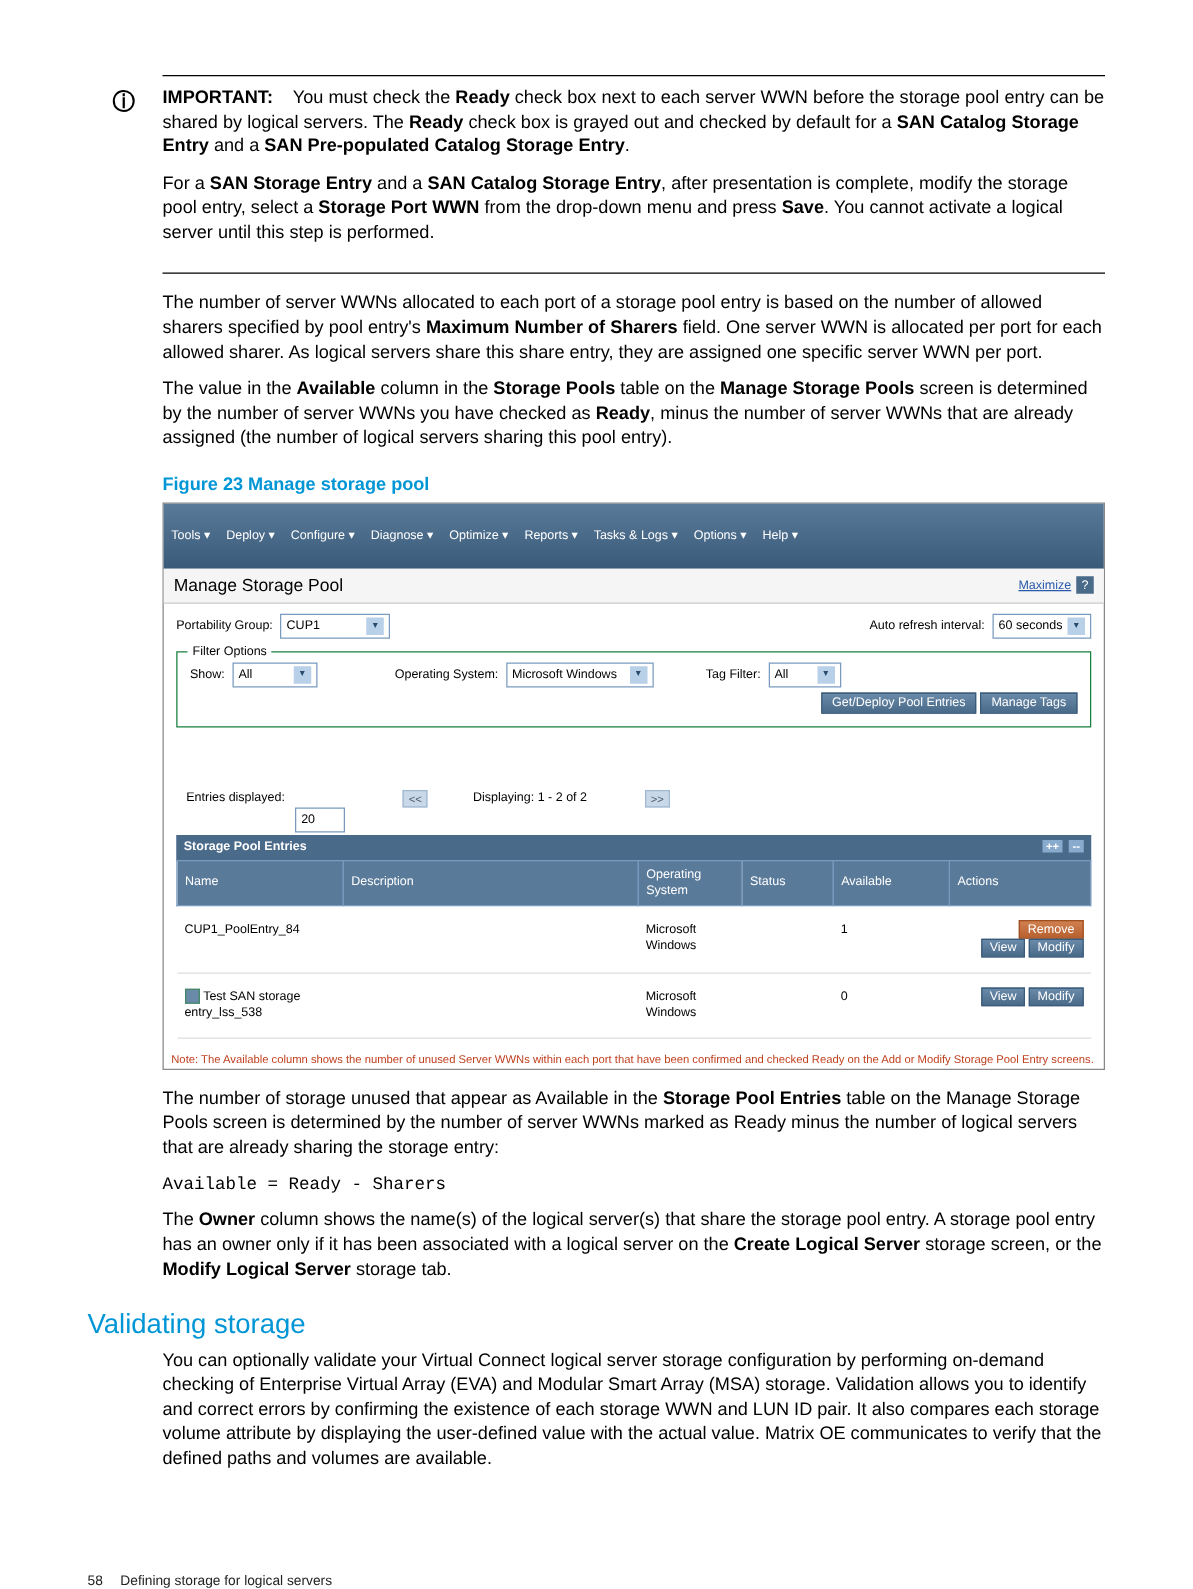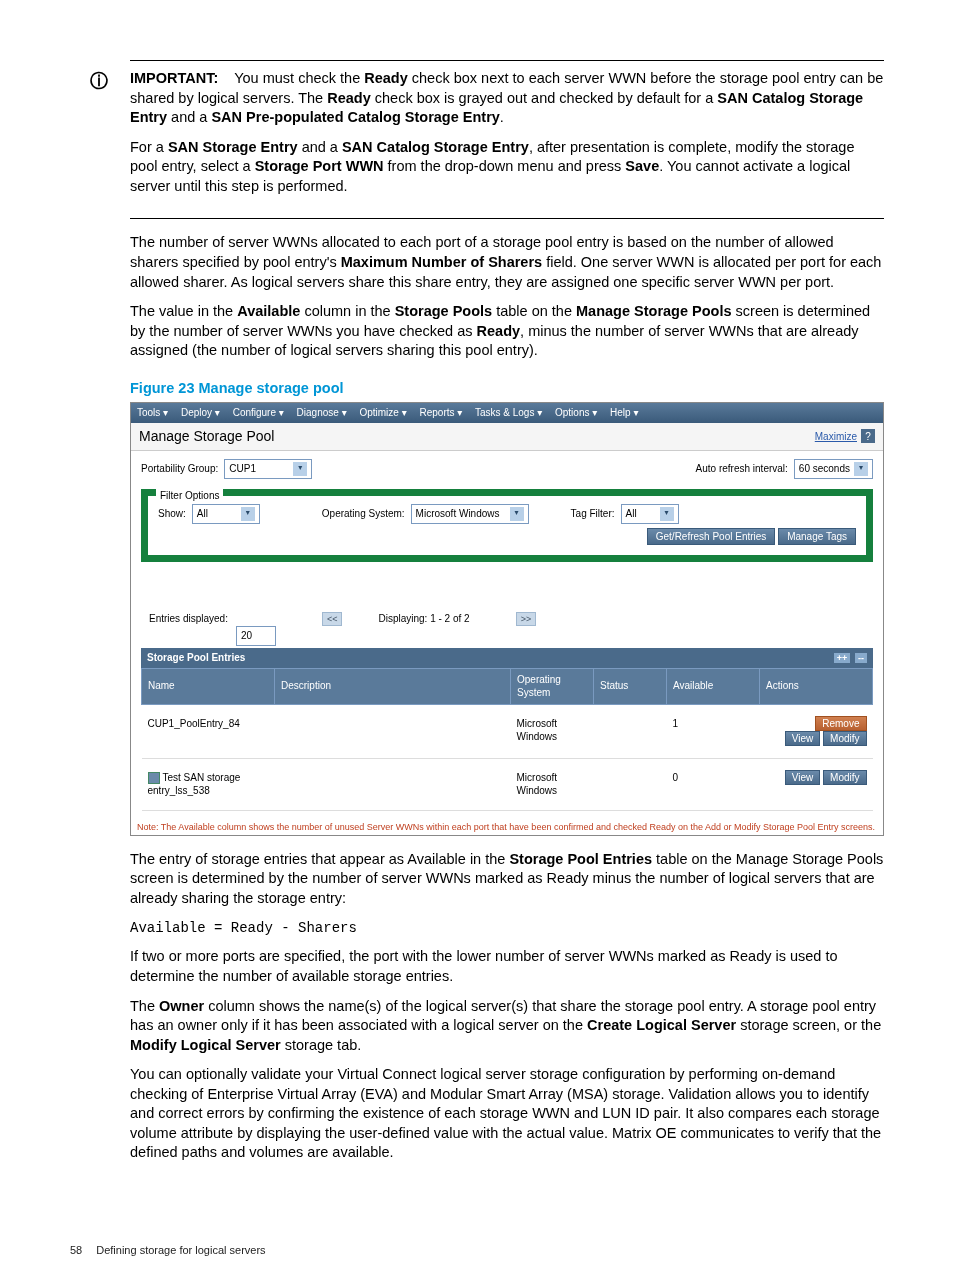--- a/index.html
+++ b/index.html
@@ -42,41 +42,41 @@
   .screenshot {
     border: 1px solid #888;
     margin: 0 0 14px 0;
     font-size: 10px;
     background: #fff;
   }
   .ss-menubar {
     background: #4a6a8a;
     background: linear-gradient(#5a7a9a,#3a5a7a);
     color: #fff;
-    padding: 3px 6px;
+    padding: 19px 6px;
     font-size: 10px;
   }
   .ss-menubar span { margin-right: 10px; }
   .ss-title {
     display:flex; justify-content:space-between; align-items:center;
     padding:4px 8px; font-size:14px; border-bottom:1px solid #ccc;
     background:#f5f5f5;
   }
   .ss-title-right { font-size:10px; display:flex; align-items:center; gap:4px;}
   .qmark { background:#4a6a8a; color:#fff; width:14px; height:14px; display:inline-flex; align-items:center; justify-content:center; font-size:10px;}
   .ss-body { padding:8px 10px; }
   .ss-row { display:flex; align-items:center; gap:6px; margin-bottom:10px; font-size:10px;}
   .ss-row .spacer { flex:1; }
   .ss-select, .ss-input {
     border:1px solid #7a9ac0; background:#fff; padding:1px 4px; font-size:10px;
     display:inline-flex; align-items:center; height:16px;
   }
   .ss-select .chev { background:#b8d0e8; color:#2a4a6a; width:14px; height:14px; display:inline-flex; align-items:center; justify-content:center; margin-left:4px; font-size:8px;}
   .fieldset {
-    border:7px solid #15803d; padding:8px 10px 12px 10px; position:relative; margin-bottom:30px;
+    border:1px solid #15803d; padding:8px 10px 12px 10px; position:relative; margin-bottom:30px;
   }
   .fieldset-legend {
     position:absolute; top:-7px; left:8px; background:#fff; padding:0 4px; font-size:10px;
   }
   .btn {
     background: linear-gradient(#6a8aaa,#4a6a8a);
     color:#fff; border:1px solid #3a5a7a; padding:2px 8px; font-size:10px; cursor:pointer;
   }
   .btn-small { padding:1px 6px; font-size:10px;}
   .btn-remove { background: linear-gradient(#d08050,#b86030); border-color:#a05020;}
@@ -178,21 +178,21 @@
           </span>
           <span style="width:30px;"></span>
           <span>Tag Filter:</span>
           <span class="ss-select">
             <span style="min-width:30px;">All</span>
             <span class="chev">▾</span>
           </span>
           <span class="spacer"></span>
         </div>
         <div style="text-align:right; margin-top:6px;">
-          <span class="btn">Get/Refresh Pool Entries</span>
+          <span class="btn">Get/Deploy Pool Entries</span>
           <span class="btn">Manage Tags</span>
         </div>
       </div>
 
       <div class="pager-row">
         <span class="spacer"></span>
         <span>Entries displayed:</span>
         <span class="ss-input" style="width:30px;margin-top:34px;">
               <span>20</span>
             </span>
@@ -248,28 +248,28 @@
               <span class="btn btn-small">Modify</span>
             </td>
           </tr>
         </tbody>
       </table>
     </div>
     <div class="note-line">Note: The Available column shows the number of unused Server WWNs within each port that have been confirmed and checked Ready on the Add or Modify Storage Pool Entry screens.</div>
   </div>
 
   <p class="para">
-    <span>The entry of storage entries that appear as Available in the </span><b><span>Storage Pool Entries</span></b><span> table on the Manage Storage Pools screen is determined by the number of server WWNs marked as Ready minus the number of logical servers that are already sharing the storage entry:</span>
+    <span>The number of storage unused that appear as Available in the </span><b><span>Storage Pool Entries</span></b><span> table on the Manage Storage Pools screen is determined by the number of server WWNs marked as Ready minus the number of logical servers that are already sharing the storage entry:</span>
   </p>
   <div class="mono">Available = Ready - Sharers</div>
-  <p class="para">If two or more ports are specified, the port with the lower number of server WWNs marked as Ready is used to determine the number of available storage entries.</p>
   <p class="para">
     <span>The </span><b><span>Owner</span></b><span> column shows the name(s) of the logical server(s) that share the storage pool entry. A storage pool entry has an owner only if it has been associated with a logical server on the </span><b><span>Create Logical Server</span></b><span> storage screen, or the </span><b><span>Modify Logical Server</span></b><span> storage tab.</span>
   </p>
 
+  <h2 class="section">Validating storage</h2>
   <p class="para">You can optionally validate your Virtual Connect logical server storage configuration by performing on-demand checking of Enterprise Virtual Array (EVA) and Modular Smart Array (MSA) storage. Validation allows you to identify and correct errors by confirming the existence of each storage WWN and LUN ID pair. It also compares each storage volume attribute by displaying the user-defined value with the actual value. Matrix OE communicates to verify that the defined paths and volumes are available.</p>
 
   <div class="footer-row">
     <span>58</span>
     <span>Defining storage for logical servers</span>
   </div>
 </div>
 
 </div>
 

